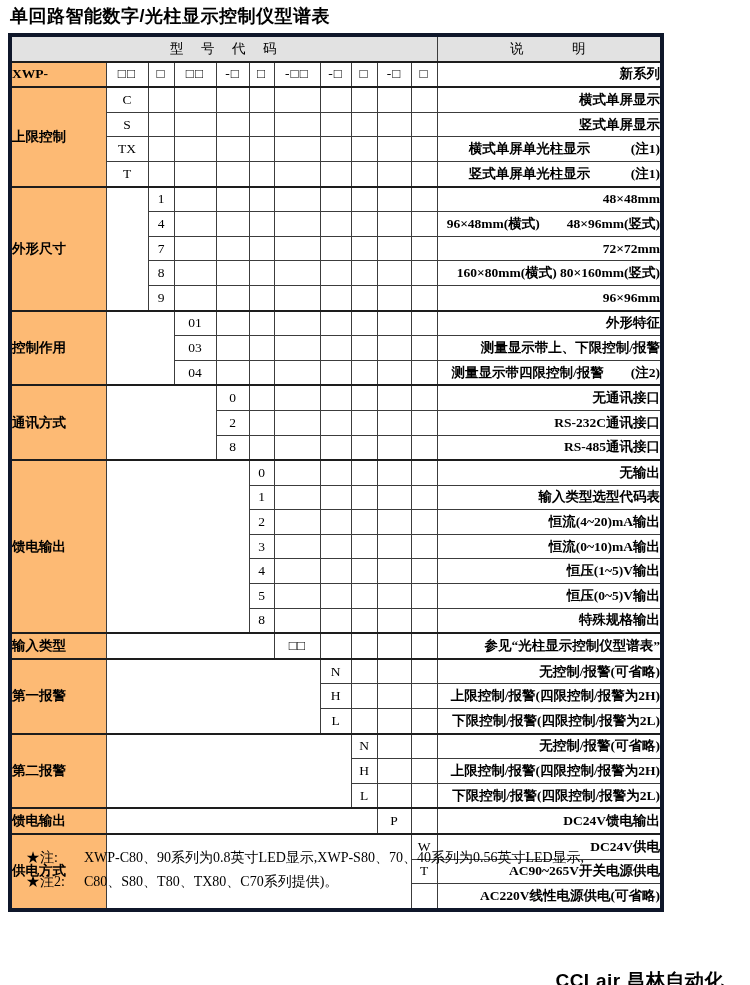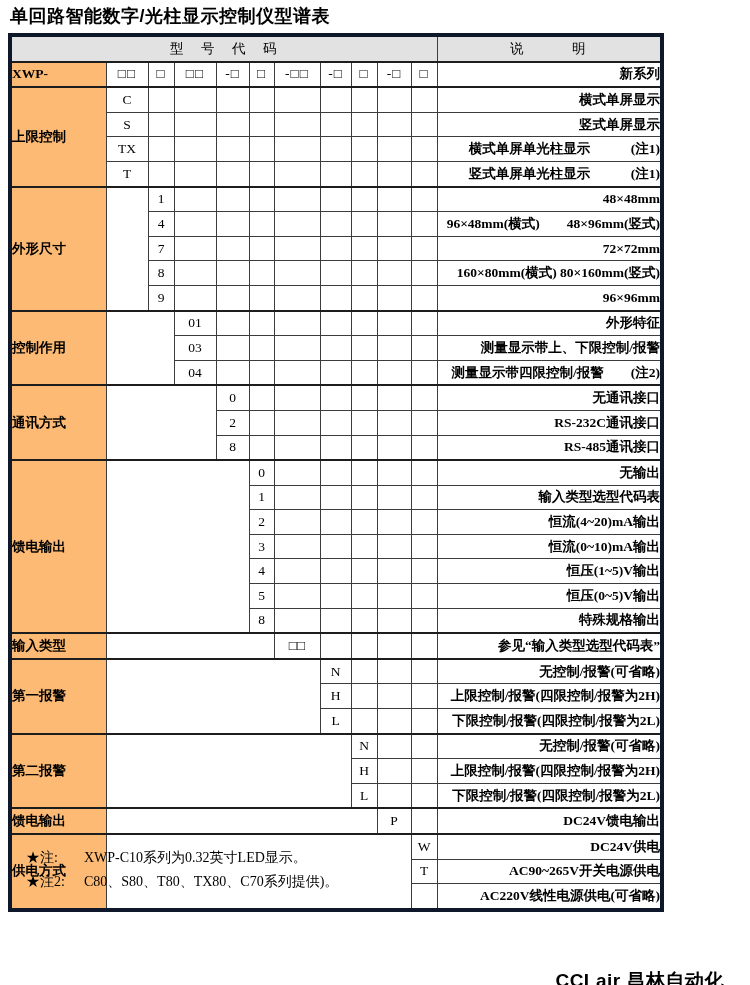--- a/index.html
+++ b/index.html
@@ -333,21 +333,21 @@
         <td class="desc">特殊规格输出</td>
       </tr>
       <tr class="secline">
         <td class="lab" rowspan="1">输入类型</td>
         <td rowspan="1" colspan="5"></td>
         <td class="code">□□</td>
         <td></td>
         <td></td>
         <td></td>
         <td></td>
-        <td class="desc">参见“输入类型选型代码表”</td>
+        <td class="desc">参见“光柱显示控制仪型谱表”</td>
       </tr>
       <tr class="secline">
         <td class="lab" rowspan="3">第一报警</td>
         <td rowspan="3" colspan="6"></td>
         <td class="code">N</td>
         <td></td>
         <td></td>
         <td></td>
         <td class="desc">无控制/报警(可省略)</td>
       </tr>
@@ -405,21 +405,21 @@
       <tr>
         <td class="code"></td>
         <td class="desc">AC220V线性电源供电(可省略)</td>
       </tr>
     </tbody>
   </table>
 
 <div class="notes">
     <div class="note">
       <span class="pfx">★注:</span>
-      <div class="note-line">XWP-C10系列为0.32英寸LED显示。</div>
+      <div class="note-line">XWP-C80、90系列为0.8英寸LED显示,XWP-S80、70、40系列为0.56英寸LED显示,</div>
     </div>
     <div class="note">
       <span class="pfx">★注2:</span>
       <div class="note-line">C80、S80、T80、TX80、C70系列提供)。</div>
     </div>
   </div>
 
 <div class="brand">
   <span>CCLair</span>
   <span>昌林自动化</span>

